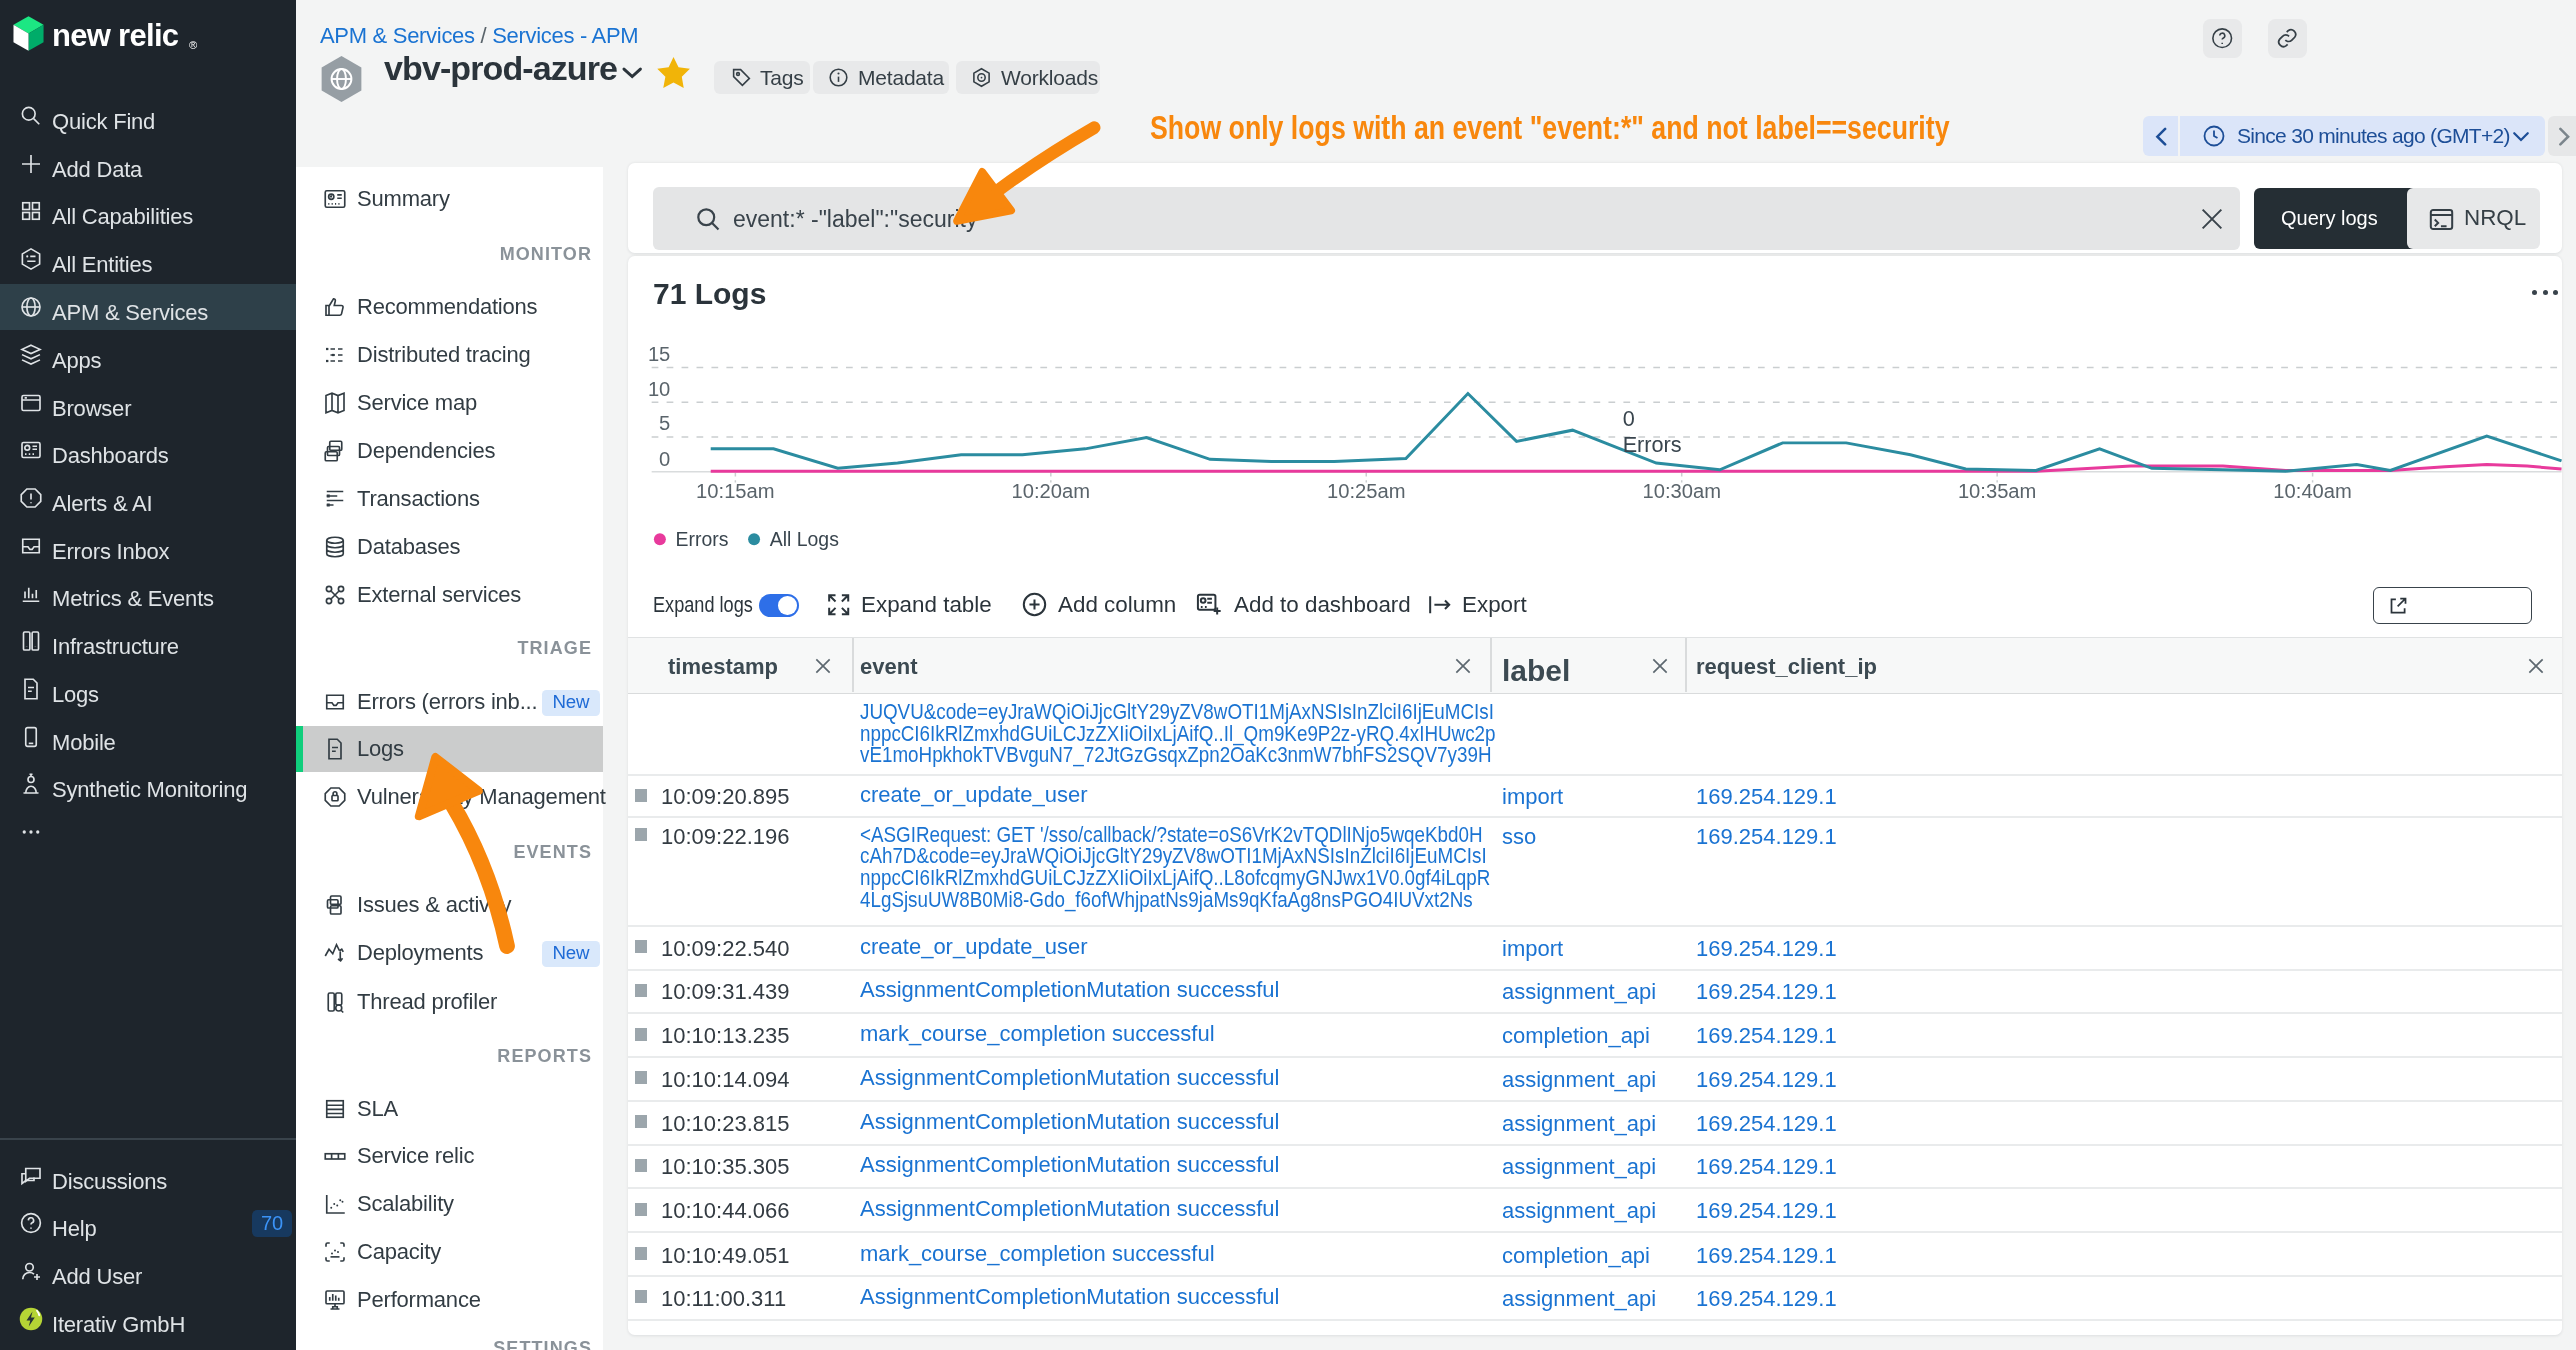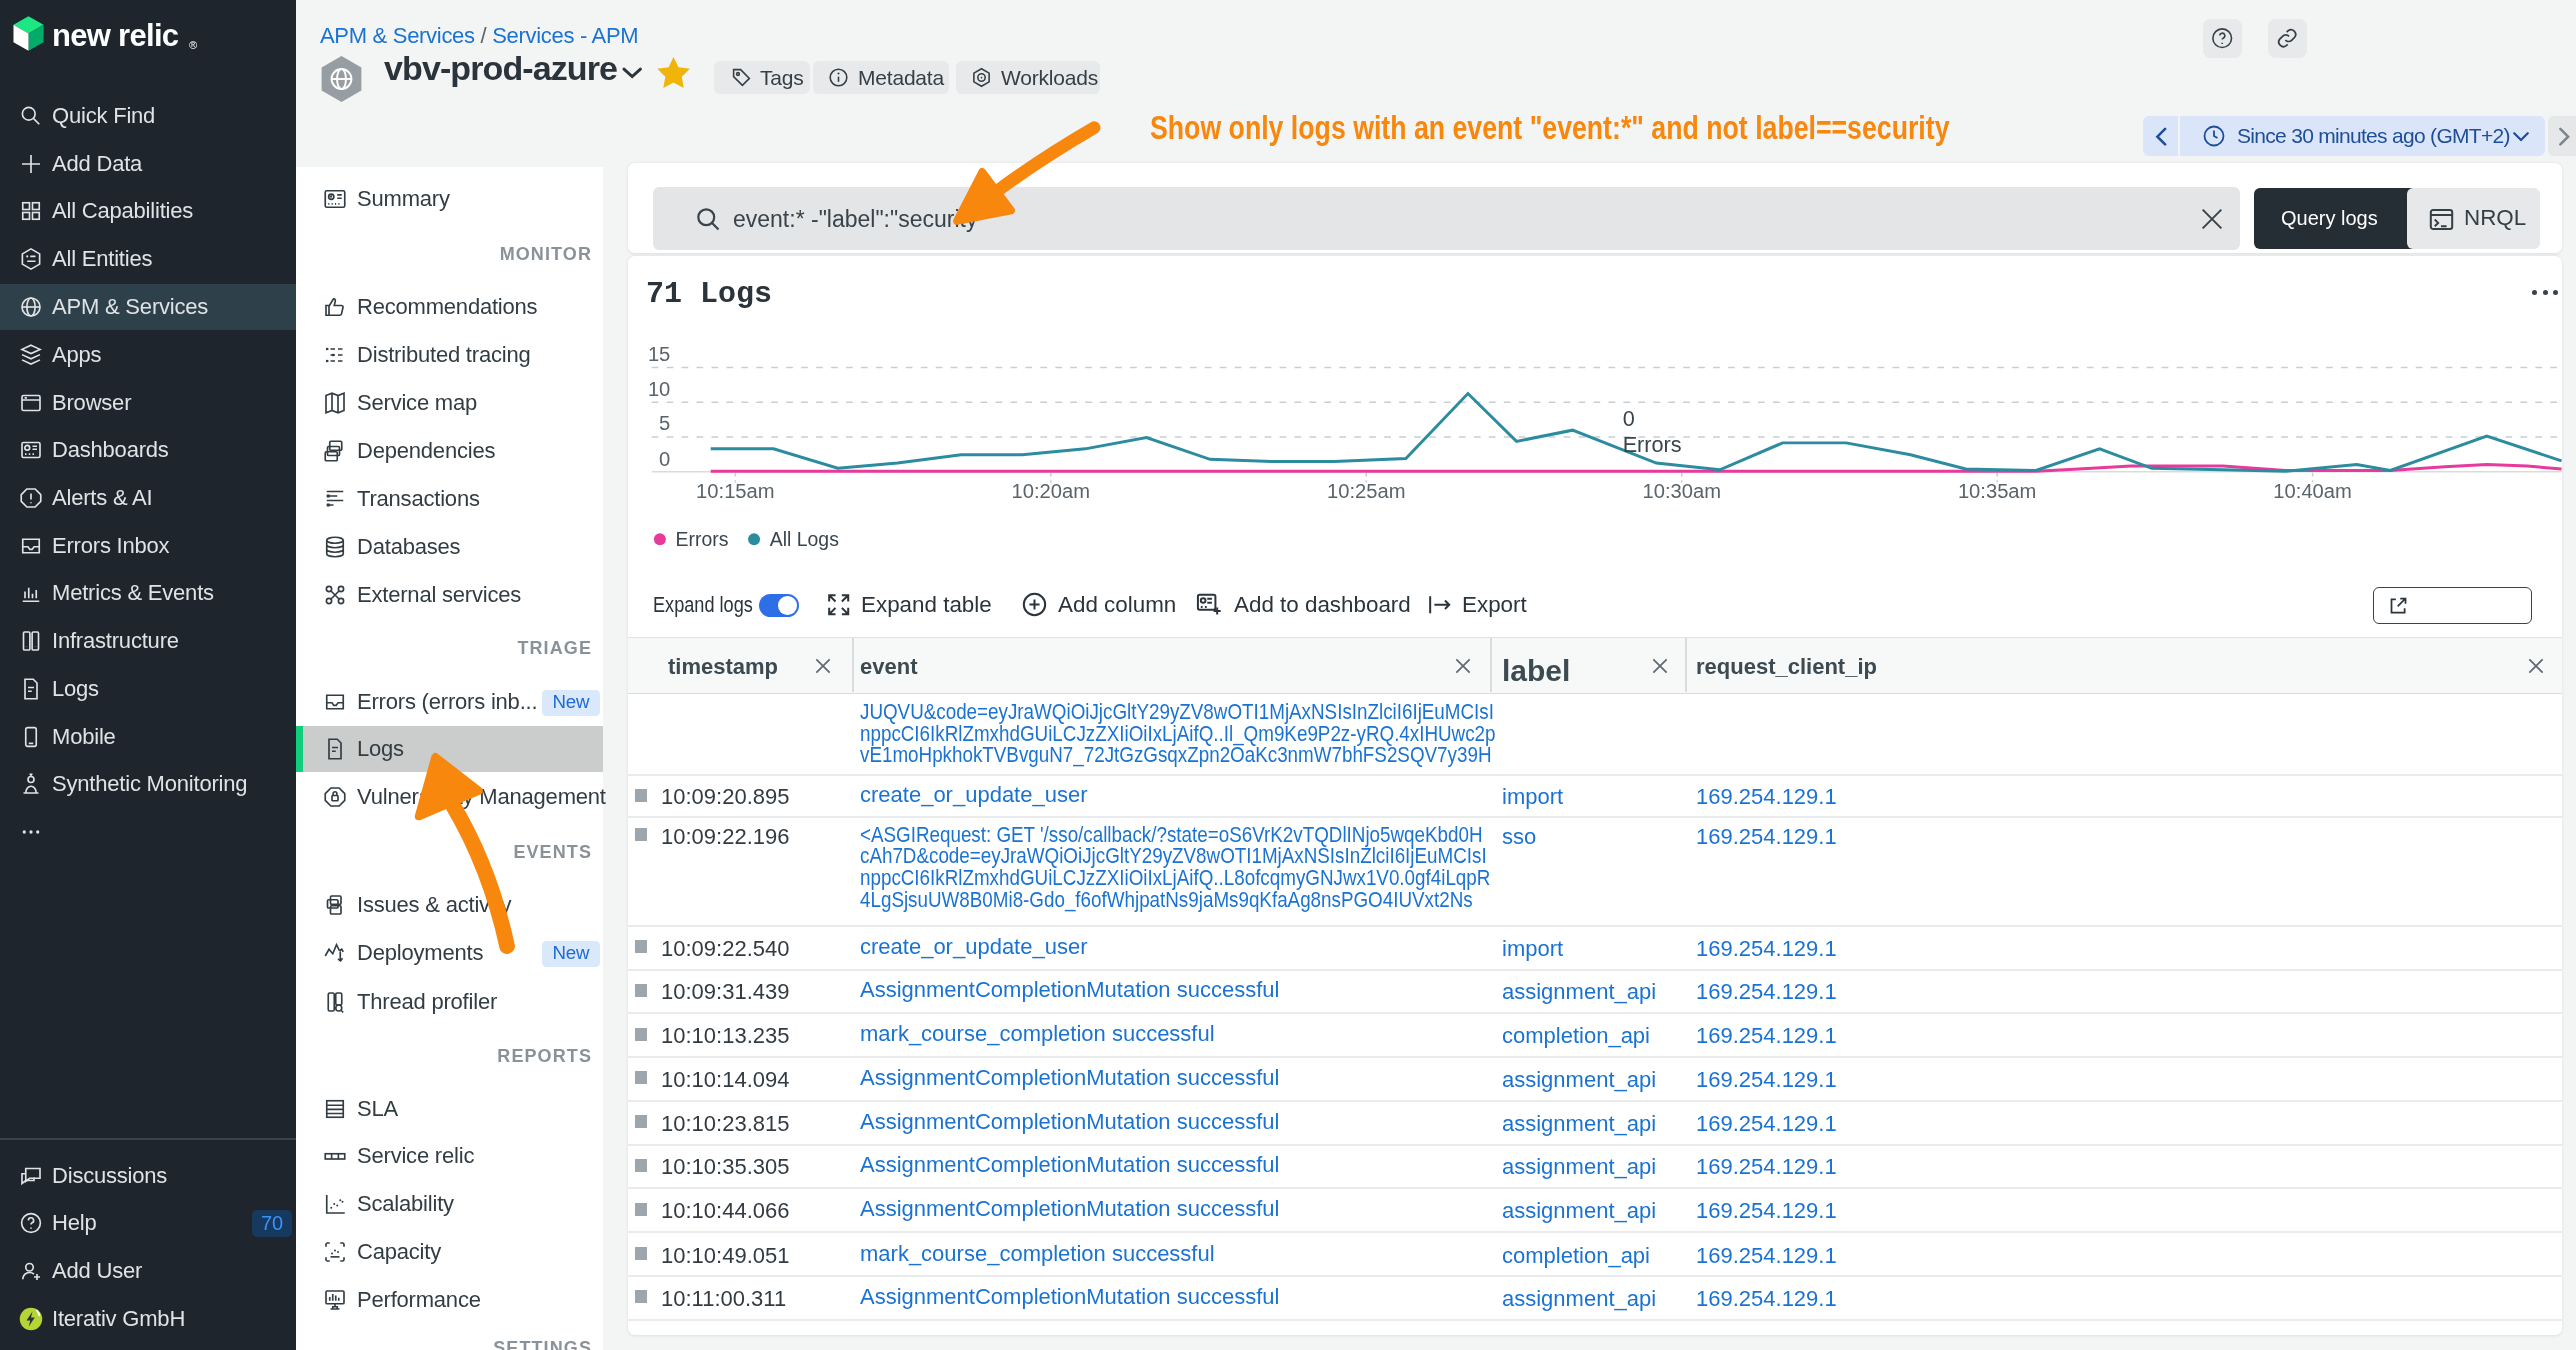--- a/index.html
+++ b/index.html
@@ -2,21 +2,21 @@
 <html style="font-size:12px"><head>
 <meta charset="utf-8">
 <style>
 *{margin:0;padding:0;box-sizing:border-box;}
 html,body{width:2576px;height:1351px;overflow:hidden;}
 body{font-family:"Liberation Sans",sans-serif;background:#f3f4f4;position:relative;}
 .abs{position:absolute;}
 
 #sidebar{position:absolute;left:0;top:0;width:296px;height:1351px;background:#1e252c;}
 .nitem{position:absolute;left:0;width:296px;height:46px;color:#dfe3e6;font-size:22px;letter-spacing:-0.2px;}
-.nitem .lbl{position:absolute;left:52px;top:0;line-height:46px;white-space:nowrap;text-align:right;}
+.nitem .lbl{position:absolute;left:52px;top:6px;line-height:46px;white-space:nowrap;text-align:right;}
 .nitem svg{position:absolute;left:18.7px;top:11.2px;width:24px;height:24px;stroke:#dfe3e6;fill:none;stroke-width:2.2;}
 .nitem.sel{background:#2e4049;}
 
 #subnav{position:absolute;left:296px;top:167px;width:307px;height:1184px;background:#ffffff;}
 .sitem{position:absolute;left:0;width:307px;height:46px;color:#323c43;font-size:22px;letter-spacing:-0.2px;}
 .sitem .lbl{position:absolute;left:61px;top:0;line-height:46px;white-space:nowrap;}
 .sitem svg{position:absolute;left:27px;top:11.2px;width:24px;height:24px;stroke:#323c43;fill:none;stroke-width:2.2;}
 .shead{position:absolute;left:27px;width:269px;color:#8a9299;font-size:18px;font-weight:700;letter-spacing:1.1px;line-height:30px;text-align:right;}
 .badge{position:absolute;background:#d9e8fb;color:#1f6bd6;font-size:18.7px;border-radius:4.5px;padding:3.7px 10.5px;line-height:1;}
 
@@ -447,21 +447,21 @@
     </div>
   <div class="abs" style="left:1779px;top:25px;width:133px;height:61px;background:#e7e8e9;border-radius:6px;color:#353f46;font-size:22.4px;">
     <svg class="abs" style="left:21px;top:18px" width="27" height="27" viewBox="0 0 24 24" fill="none" stroke="#353f46" stroke-width="1.8">
         <rect x="2.5" y="3.5" width="19" height="17" rx="2"></rect>
         <path d="M2.5 8h19M6 12l3 3-3 3M11.5 18h5"></path>
       </svg>
     <span class="abs" style="left:57px;top:17px;">NRQL</span>
   </div>
 </div>
 <div id="card2">
-  <div class="abs" style="left:18px;top:21px;font-size:30px;font-weight:700;color:#2b343b;font-family:Liberation Mono, monospace;">71 Logs</div>
+  <div class="abs" style="left:25px;top:21px;font-size:30px;font-weight:700;color:#2b343b;">71 Logs</div>
   <div class="abs" style="left:1904px;top:34px;">
       <span style="position:absolute;width:5.2px;height:5.2px;border-radius:50%;background:#39434b;"></span>
       <span style="position:absolute;left:10.5px;width:5.2px;height:5.2px;border-radius:50%;background:#39434b;"></span>
       <span style="position:absolute;left:21px;width:5.2px;height:5.2px;border-radius:50%;background:#39434b;"></span>
     </div>
 
   <svg class="abs" style="left:0;top:0" width="1934" height="299" viewBox="0 0 2586 400">
     <g stroke="#caced0" stroke-width="2" stroke-dasharray="9 11">
       <path d="M31 149H2586"></path>
         <path d="M31 195.5H2586"></path>

